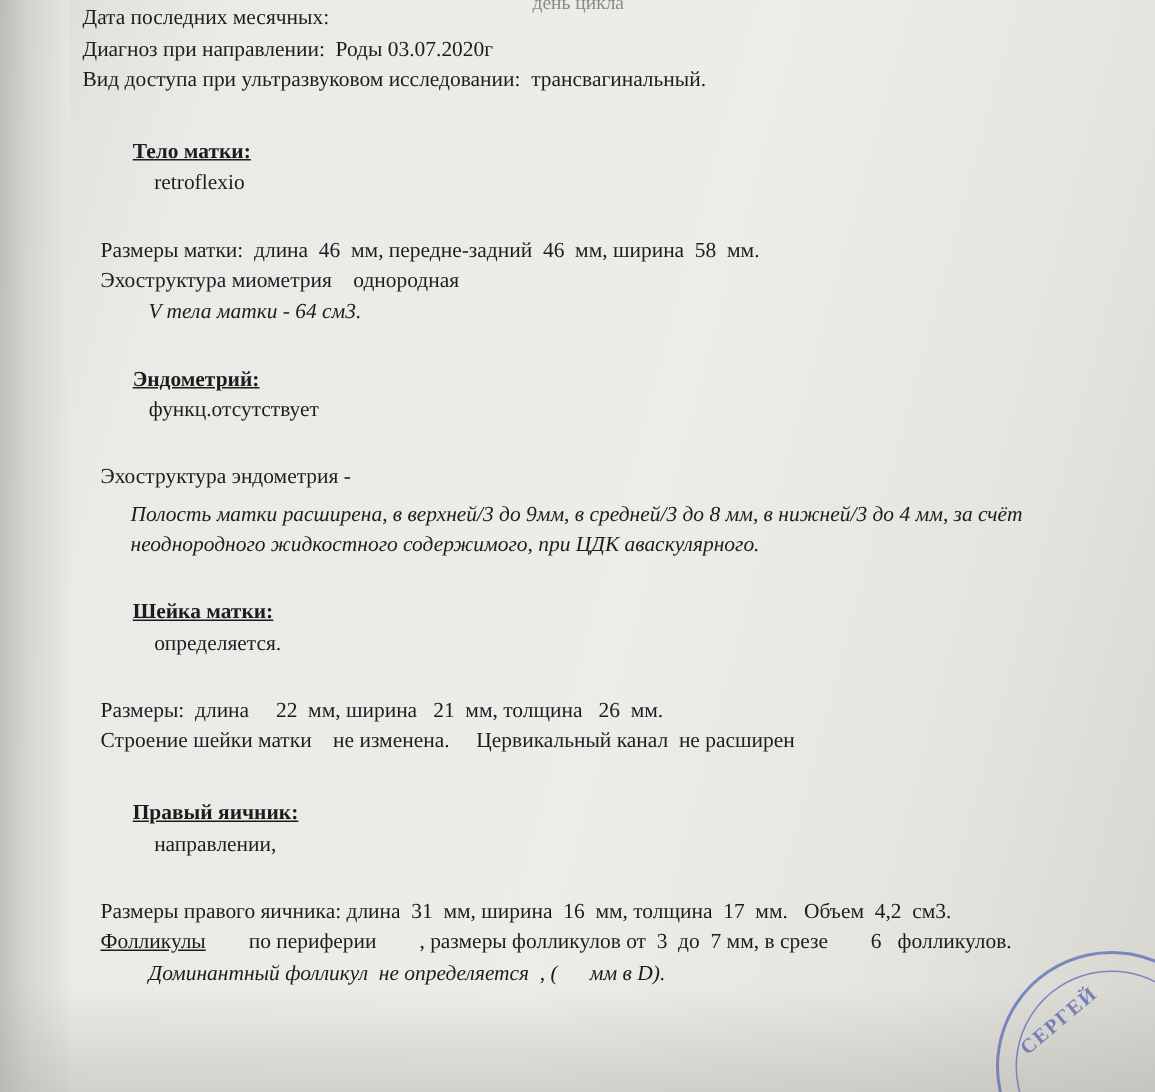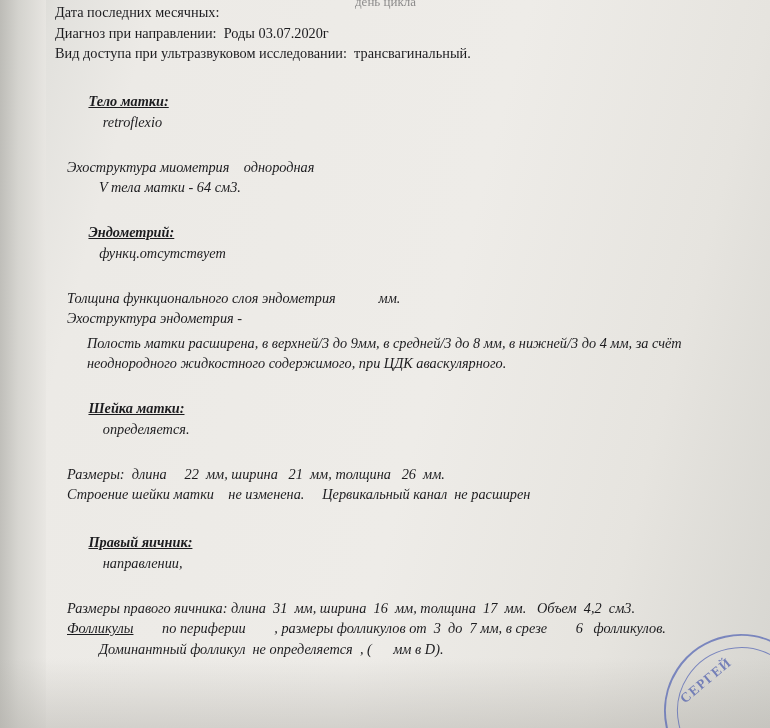--- a/index.html
+++ b/index.html
@@ -58,21 +58,21 @@
     line-height: 20.5px;
   }
   .ln {
     white-space: pre-wrap;
     margin: 0;
     padding: 0;
   }
   .ital { font-style: italic; margin-left: 32px; }
   .bold { font-weight: bold; }
   .u { text-decoration: underline; }
-  .ind1 { padding-left: 12px; font-style: italic; }
+  .ind1 { padding-left: 12px; }
   .gap { height: 7px; }
   .gap-s { height: 4px; }
   .cut-top {
     
     position: absolute;
     left: 300px;
     top: -10px;
     color: #3a3a3d;
     font-size: 13px;
     opacity: .55;
@@ -129,31 +129,31 @@
     <div class="ln">Диагноз при направлении:  Роды 03.07.2020г</div>
     <div class="ln">Вид доступа при ультразвуковом исследовании:  трансвагинальный.</div>
 
     <div class="gap"></div>
 
     <div class="ln ind1">
       <span class="bold u">Тело матки:</span>
       <span>&nbsp;&nbsp;&nbsp;&nbsp;</span><span>retroflexio</span>
     </div>
     <div class="gap-s"></div>
+    <div class="ln ind1">Размеры матки:  длина  46  мм, передне-задний  46  мм, ширина  58  мм.</div>
     <div class="ln ind1">Эхоструктура миометрия    однородная</div>
     <div class="ln ind1 ital">V тела матки - 64 см3.</div>
 
     <div class="gap-s"></div>
 
     <div class="ln ind1">
       <span class="bold u">Эндометрий:</span>
       <span>&nbsp;&nbsp;&nbsp;</span><span>функц.отсутствует</span>
     </div>
     <div class="gap-s"></div>
-    <div class="ln ind1">Толщина функционального слоя эндометрия            мм.</div>
     <div class="ln ind1">Эхоструктура эндометрия -</div>
     <div class="gap-s"></div>
     <div class="ln ital">Полость матки расширена, в верхней/3 до 9мм, в средней/3 до 8 мм, в нижней/3 до 4 мм, за счёт</div>
     <div class="ln ital">неоднородного жидкостного содержимого, при ЦДК аваскулярного.</div>
 
     <div class="gap-s"></div>
 
     <div class="ln ind1">
       <span class="bold u">Шейка матки:</span>
       <span>&nbsp;&nbsp;&nbsp;&nbsp;</span><span>определяется.</span>

